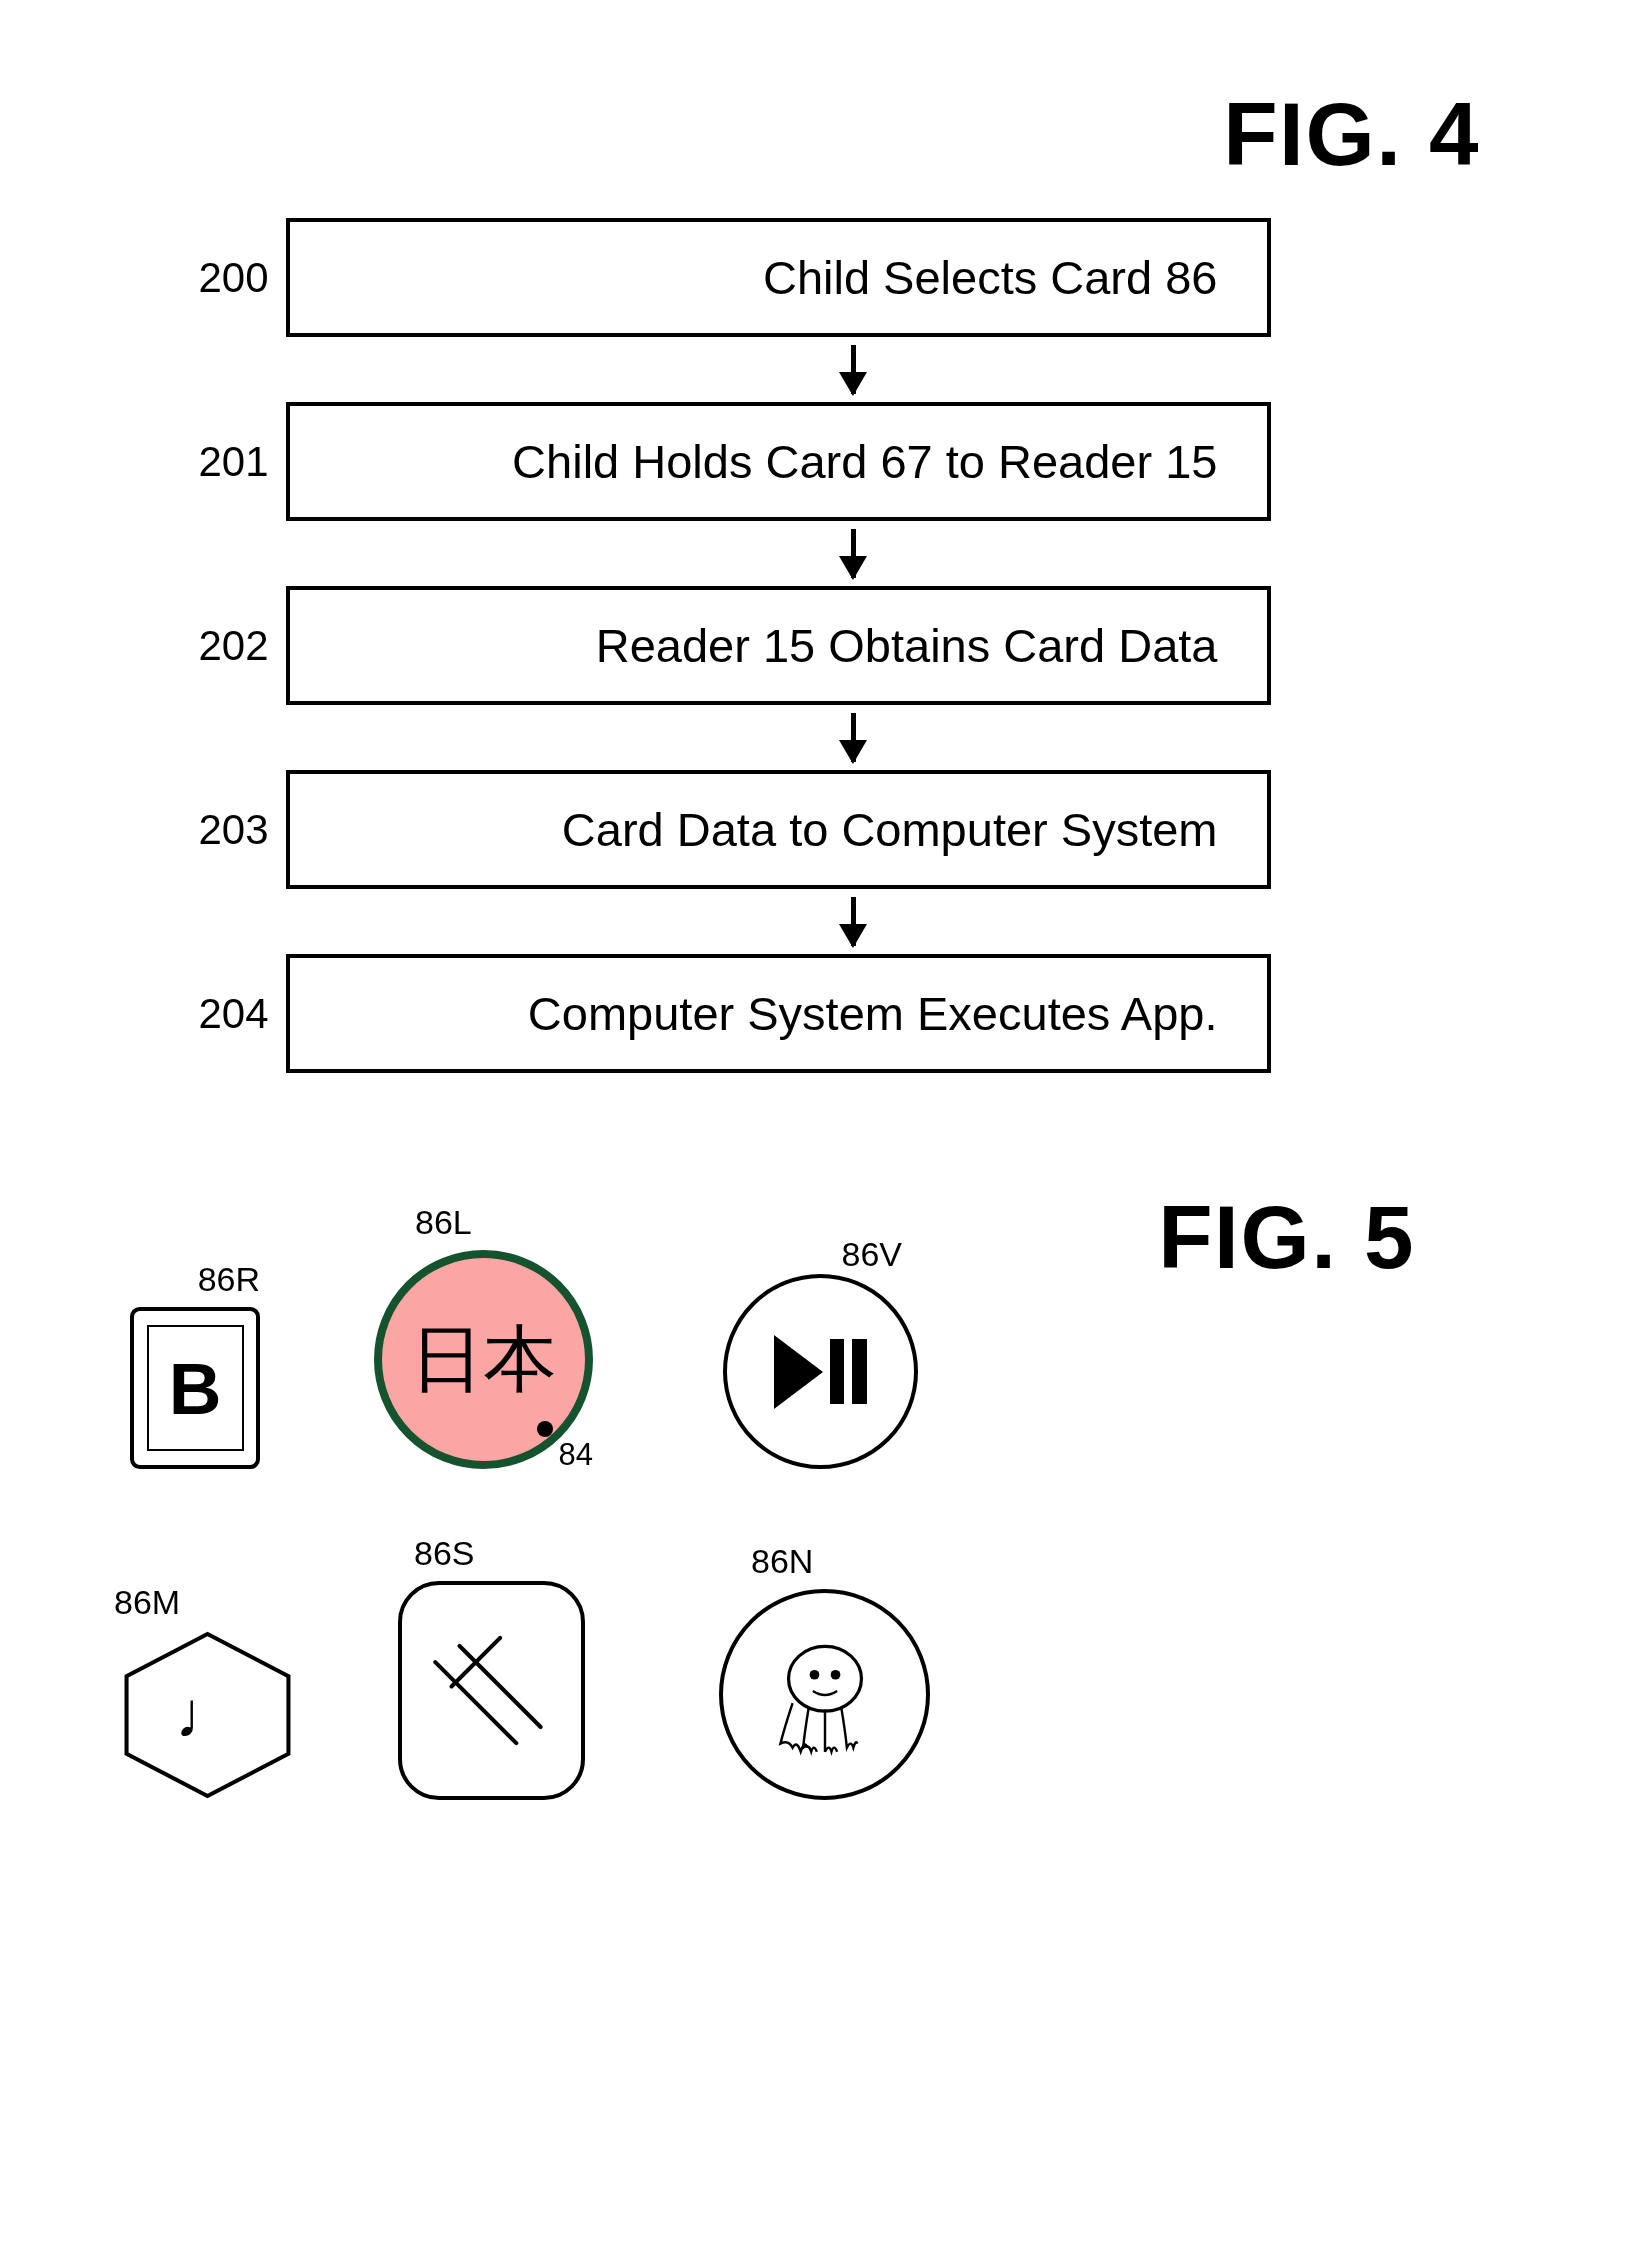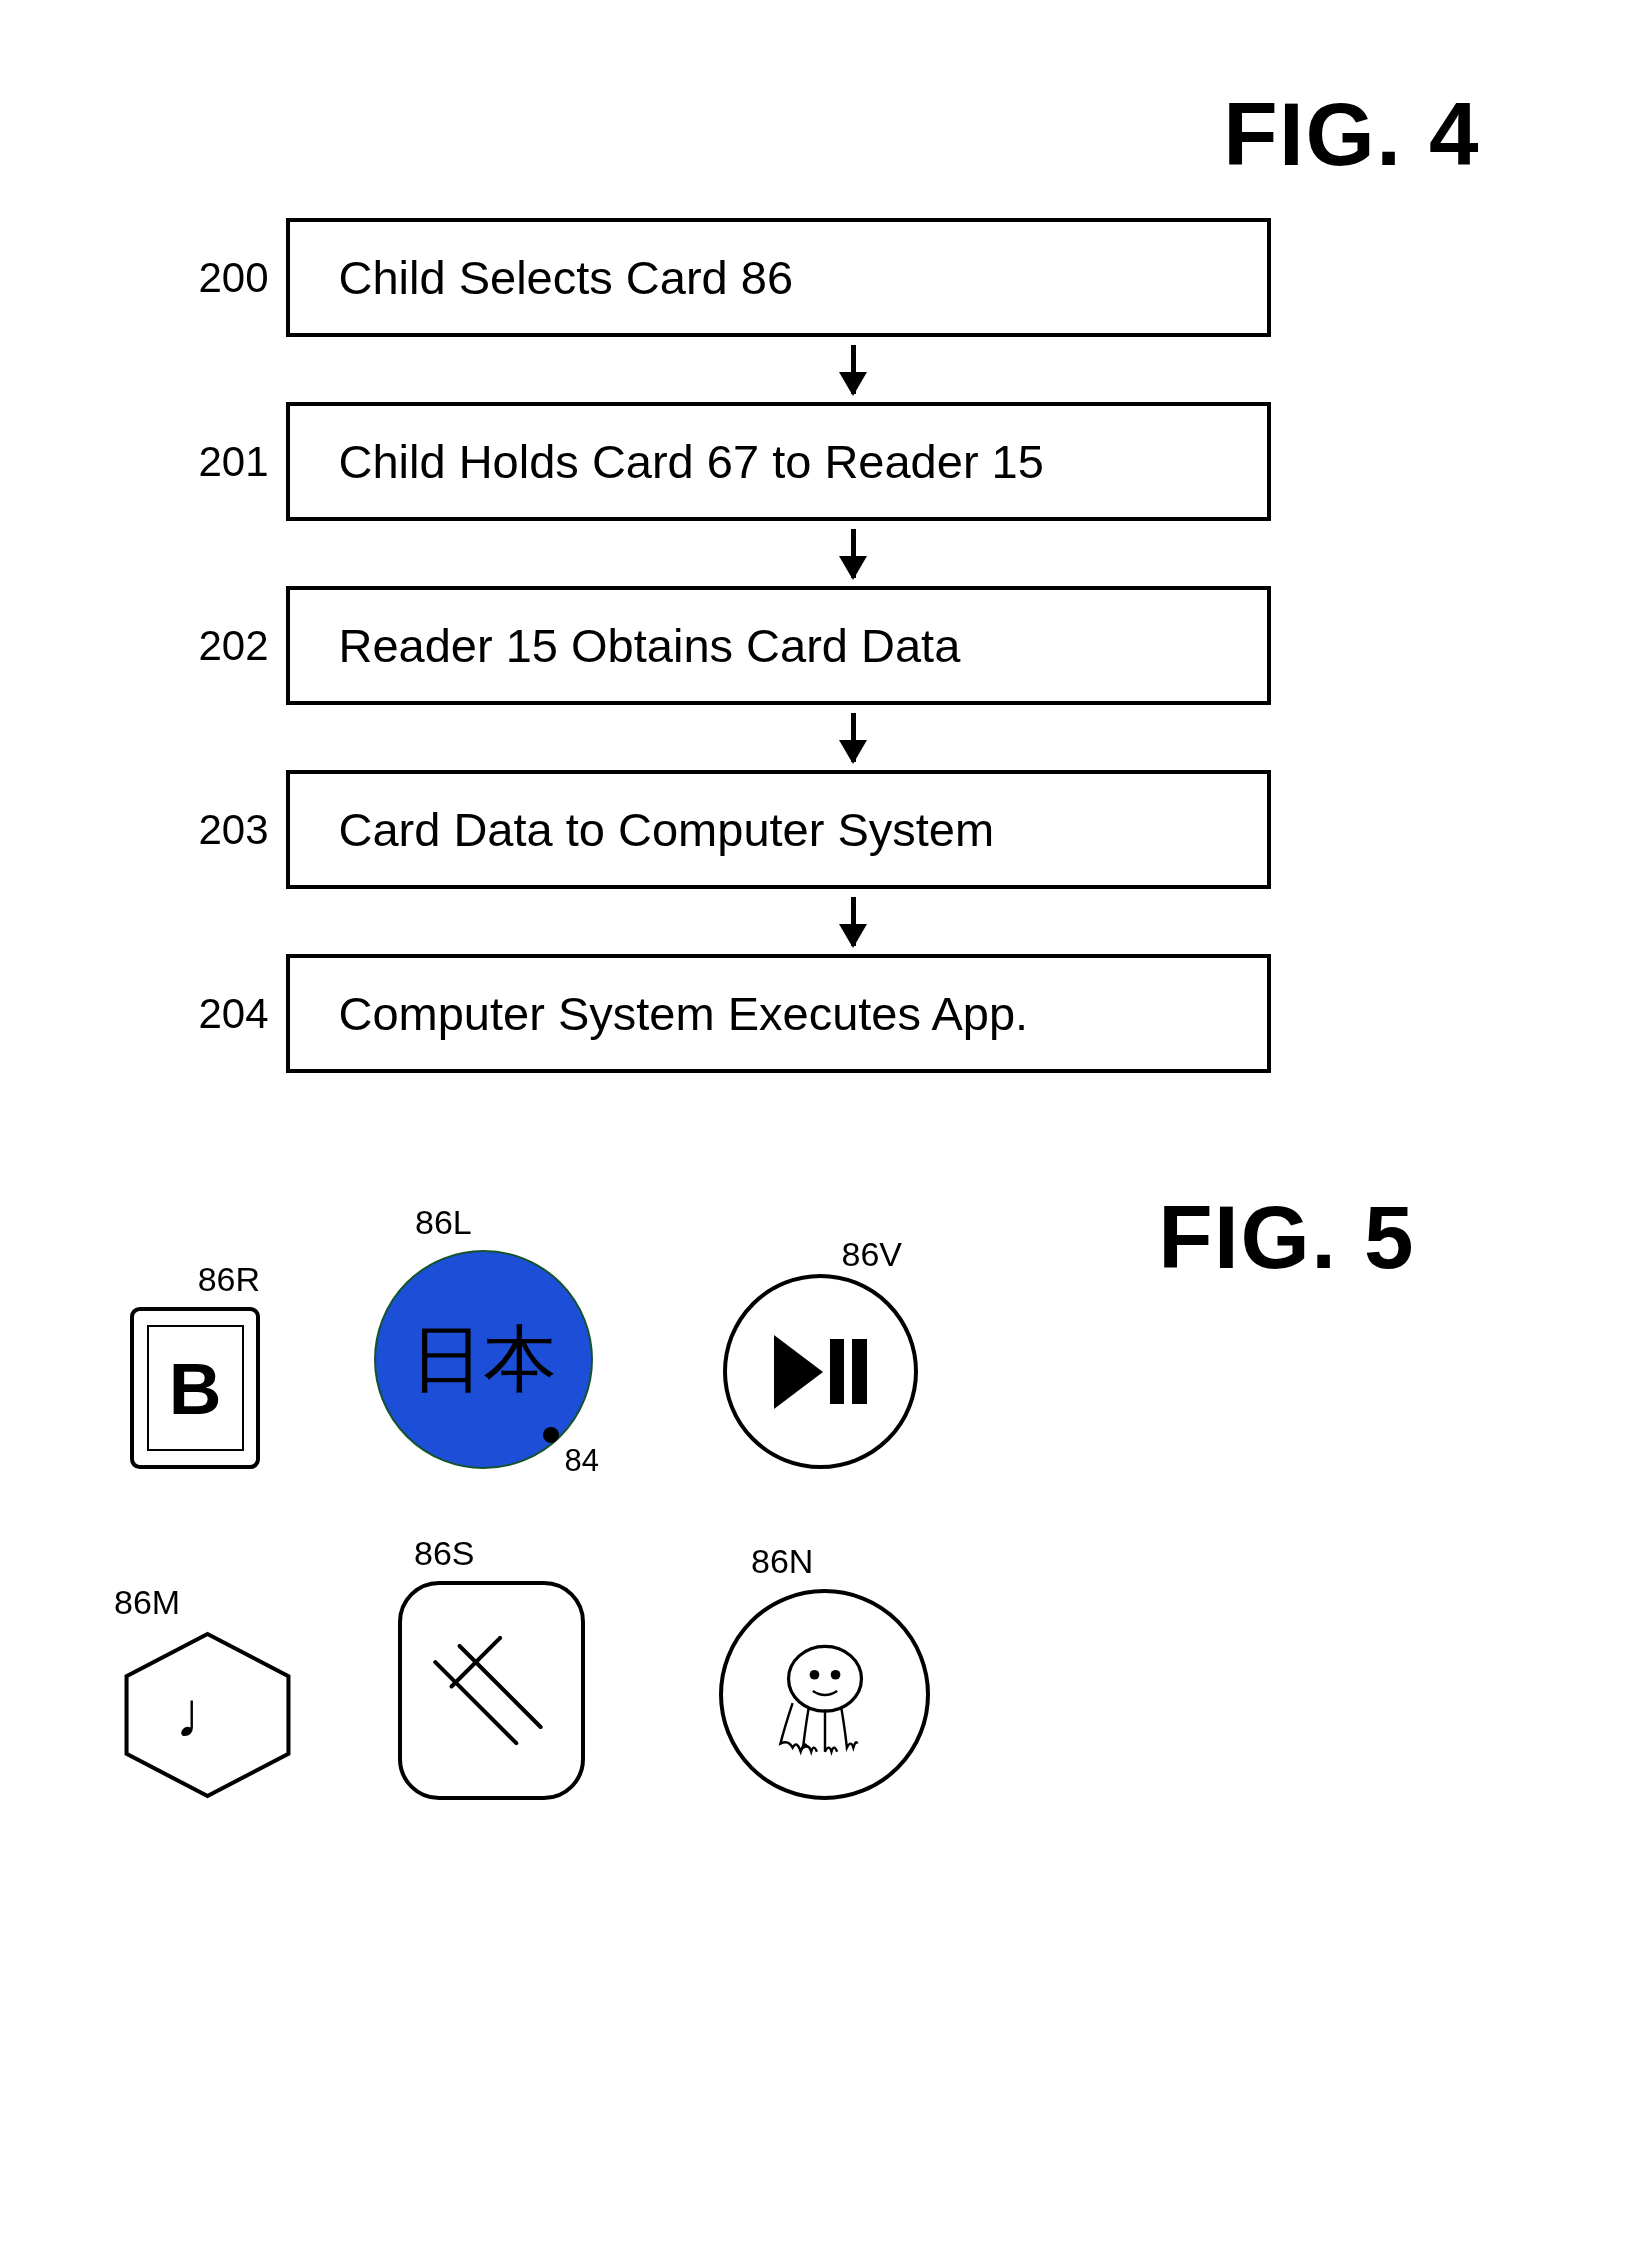--- a/index.html
+++ b/index.html
@@ -63,21 +63,21 @@
       font-weight: normal;
       width: 97px;
       text-align: right;
     }
 
     .step-box {
       border: 4px solid #000;
       padding: 28px 49px;
       font-size: 47px;
       font-family: Arial, sans-serif;
-      text-align: left;
+      text-align: right;
       width: 985px;
       background: #fff;
     }
 
     .flow-arrow {
       display: flex;
       justify-content: center;
       align-items: center;
       height: 65px;
       width: 1136px;
@@ -168,26 +168,26 @@
     .card-b-letter {
       font-size: 73px;
       font-weight: bold;
       font-family: Arial, sans-serif;
     }
 
     
     .card-circle-lg {
       width: 219px;
       height: 219px;
-      border: 2px solid #14532d;
+      border: 8px solid #14532d;
       border-radius: 50%;
       display: flex;
       align-items: center;
       justify-content: center;
-      background: #1d4ed8;
+      background: #fca5a5;
       position: relative;
       flex-direction: column;
     }
 
     .japanese-text {
       font-size: 73px;
       font-family: serif;
       line-height: 1;
     }
 

